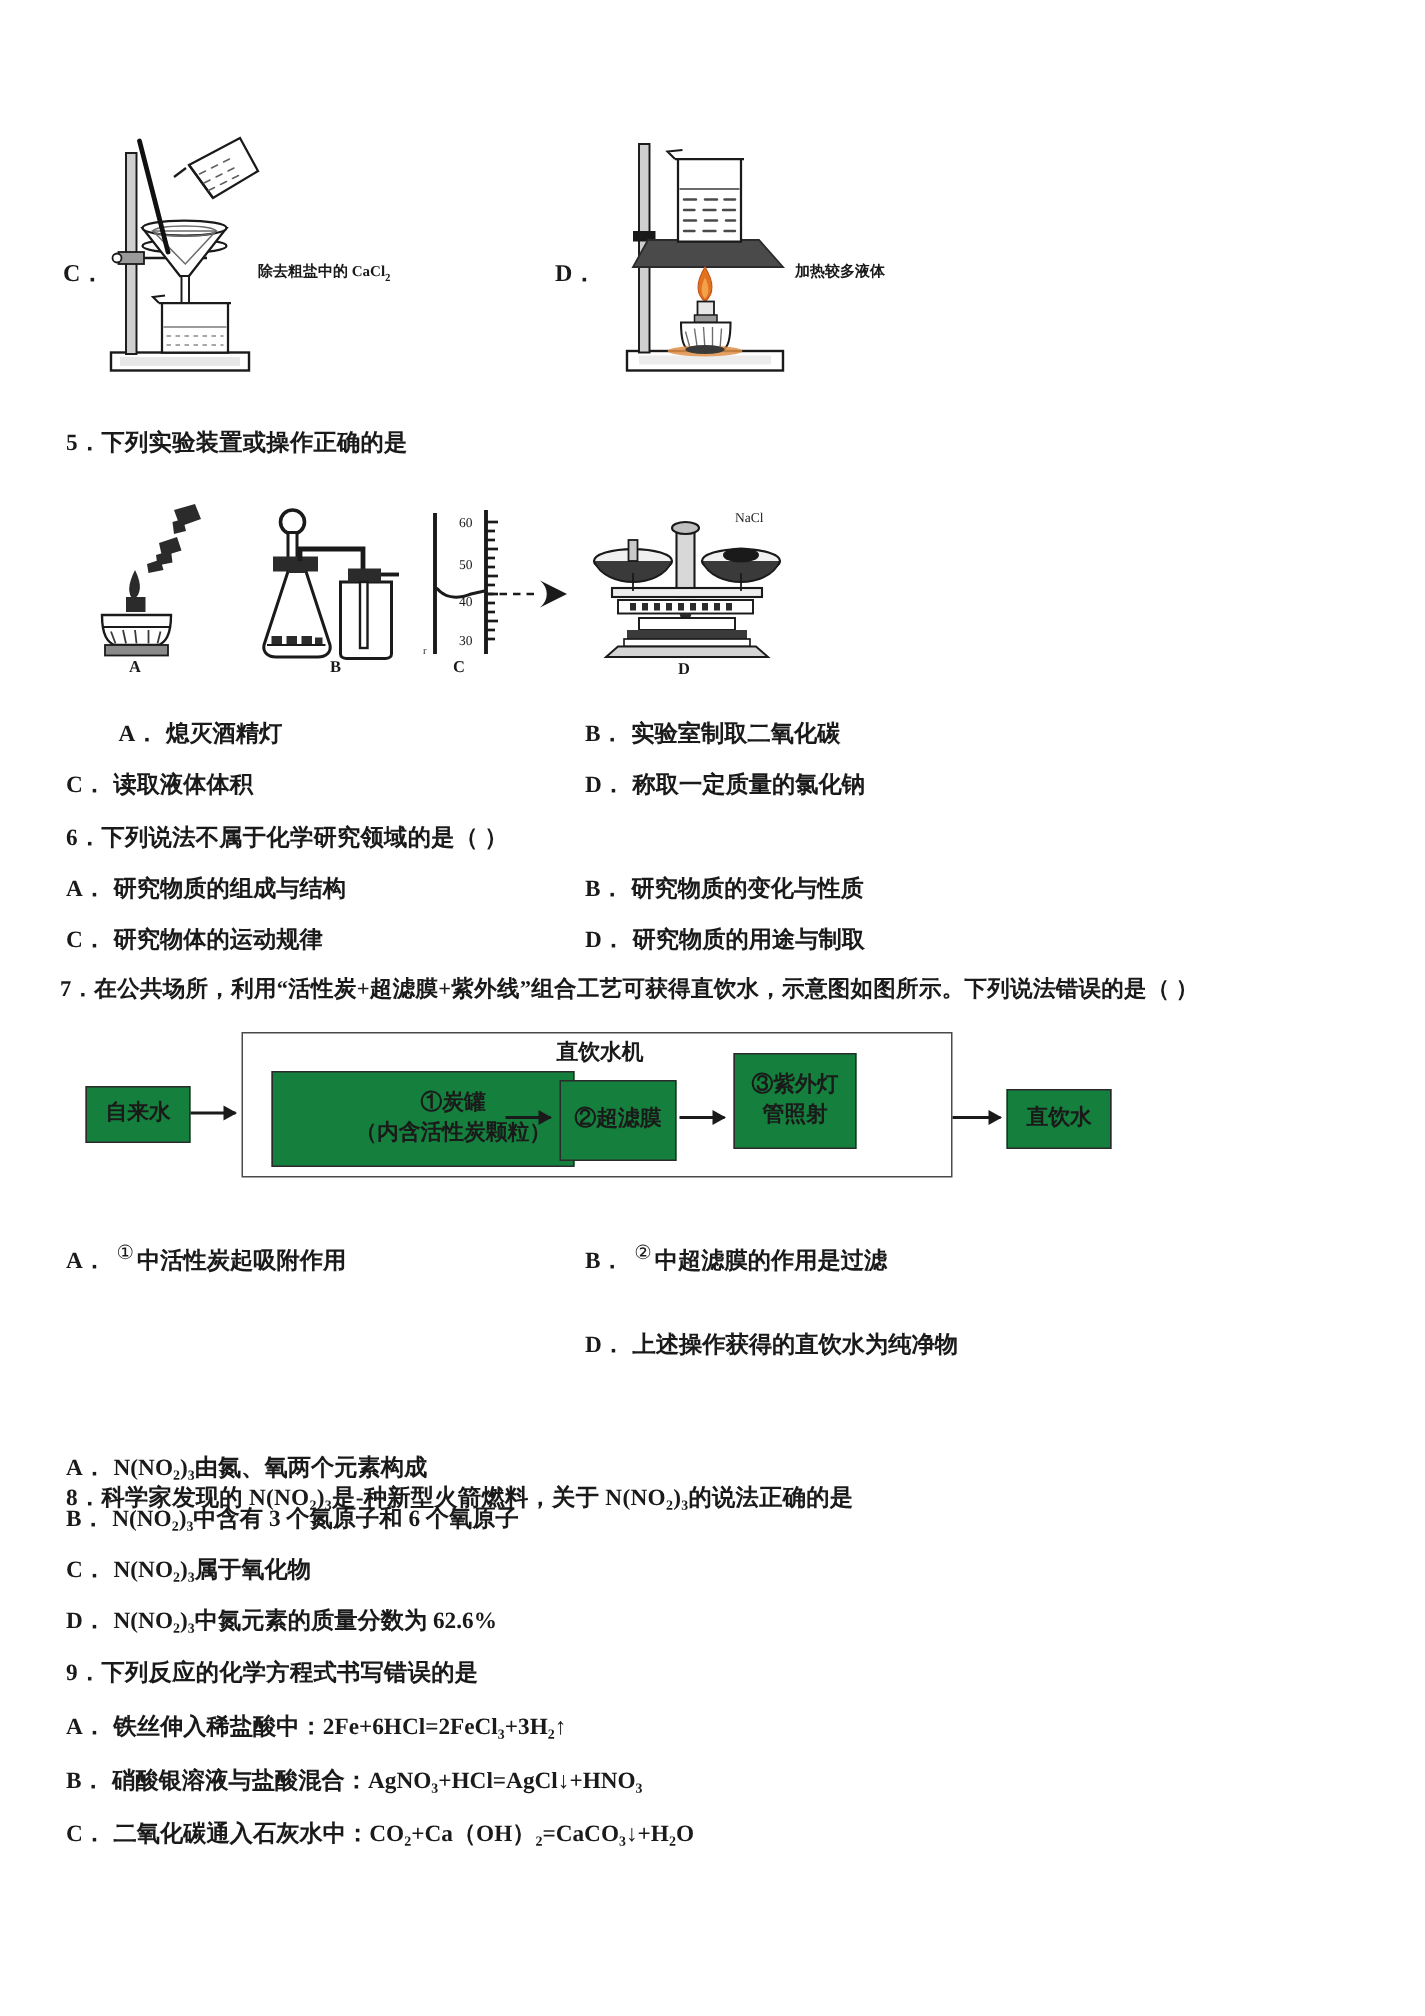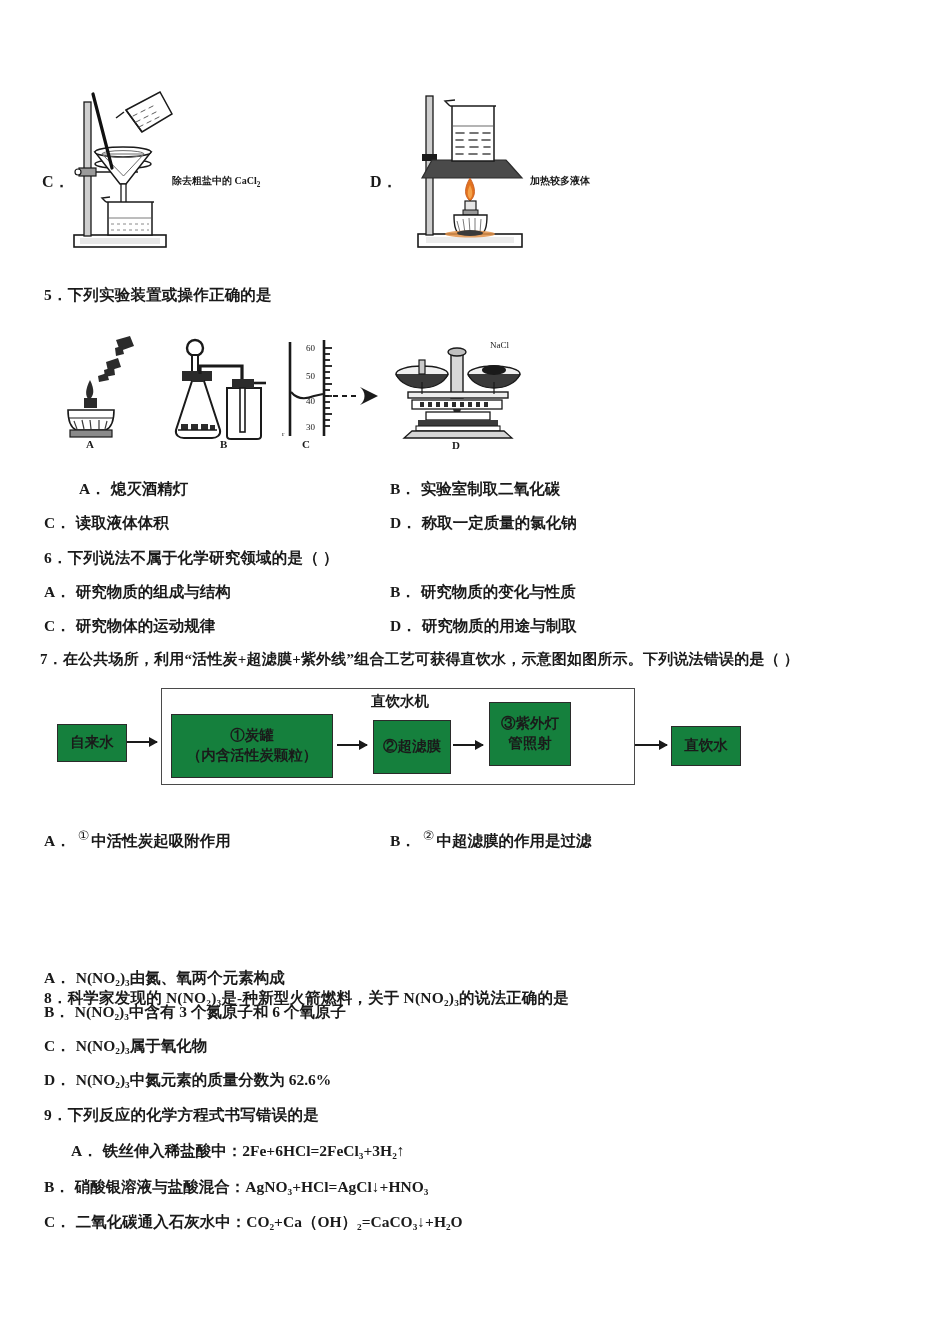--- a/index.html
+++ b/index.html
@@ -382,21 +382,21 @@
   <div class="flow">
 
     <div class="fbox" style="left:0px; top:36px; width:68px; height:36px;">
       <span>自来水</span>
     </div>
     <div class="arrow" style="left:70px; top:53px; width:30px;"></div>
 
     <div class="fouter" style="left:104px; top:0px; width:472px; height:95px;"></div>
     <div class="ftitle" style="left:314px; top:4px;">直饮水机</div>
 
-    <div class="fbox" style="left:114px; top:26px; width:160px; height:62px;">
+    <div class="fbox" style="left:124px; top:26px; width:160px; height:62px;padding-left:40px;">
       <span>①炭罐</span>
       <span>（内含活性炭颗粒）</span>
     </div>
     <div class="arrow" style="left:280px; top:56px; width:30px;"></div>
 
     <div class="fbox" style="left:316px; top:32px; width:76px; height:52px;">
       <span>②超滤膜</span>
     </div>
     <div class="arrow" style="left:396px; top:56px; width:30px;"></div>
 
@@ -410,41 +410,44 @@
       <span>直饮水</span>
     </div>
   </div>
 
   <div class="opt" style="left:44px; top:828px;">
     <span class="lbl">A．</span><span class="circled">①</span><span>中活性炭起吸附作用</span>
   </div>
   <div class="opt" style="left:390px; top:828px;">
     <span class="lbl">B．</span><span class="circled">②</span><span>中超滤膜的作用是过滤</span>
   </div>
+  <div class="opt" style="left:390px; top:886px;">
+    <span class="lbl">D．</span><span>上述操作获得的直饮水为纯净物</span>
+  </div>
 
   <div class="q-line" style="left:44px; top:988px;">
     <span>8．</span><span>科学家发现的 N(NO₂)₃是-种新型火箭燃料，关于 N(NO₂)₃的说法正确的是</span>
   </div>
   <div class="opt" style="left:44px; top:968px;">
     <span class="lbl">A．</span><span>N(NO₂)₃由氮、氧两个元素构成</span>
   </div>
   <div class="opt" style="left:44px; top:1002px;">
     <span class="lbl">B．</span><span>N(NO₂)₃中含有 3 个氮原子和 6 个氧原子</span>
   </div>
   <div class="opt" style="left:44px; top:1036px;">
     <span class="lbl">C．</span><span>N(NO₂)₃属于氧化物</span>
   </div>
   <div class="opt" style="left:44px; top:1070px;">
     <span class="lbl">D．</span><span>N(NO₂)₃中氮元素的质量分数为 62.6%</span>
   </div>
 
   <div class="q-line" style="left:44px; top:1105px;">
     <span>9．</span><span>下列反应的化学方程式书写错误的是</span>
   </div>
-  <div class="opt" style="left:44px; top:1141px;margin-left:27px;">
+  <div class="opt" style="left:44px; top:1141px;">
     <span class="lbl">A．</span><span>铁丝伸入稀盐酸中：2Fe+6HCl=2FeCl₃+3H₂↑</span>
   </div>
   <div class="opt" style="left:44px; top:1177px;">
     <span class="lbl">B．</span><span>硝酸银溶液与盐酸混合：AgNO₃+HCl=AgCl↓+HNO₃</span>
   </div>
   <div class="opt" style="left:44px; top:1212px;">
     <span class="lbl">C．</span><span>二氧化碳通入石灰水中：CO₂+Ca（OH）₂=CaCO₃↓+H₂O</span>
   </div>
 
 </div>

